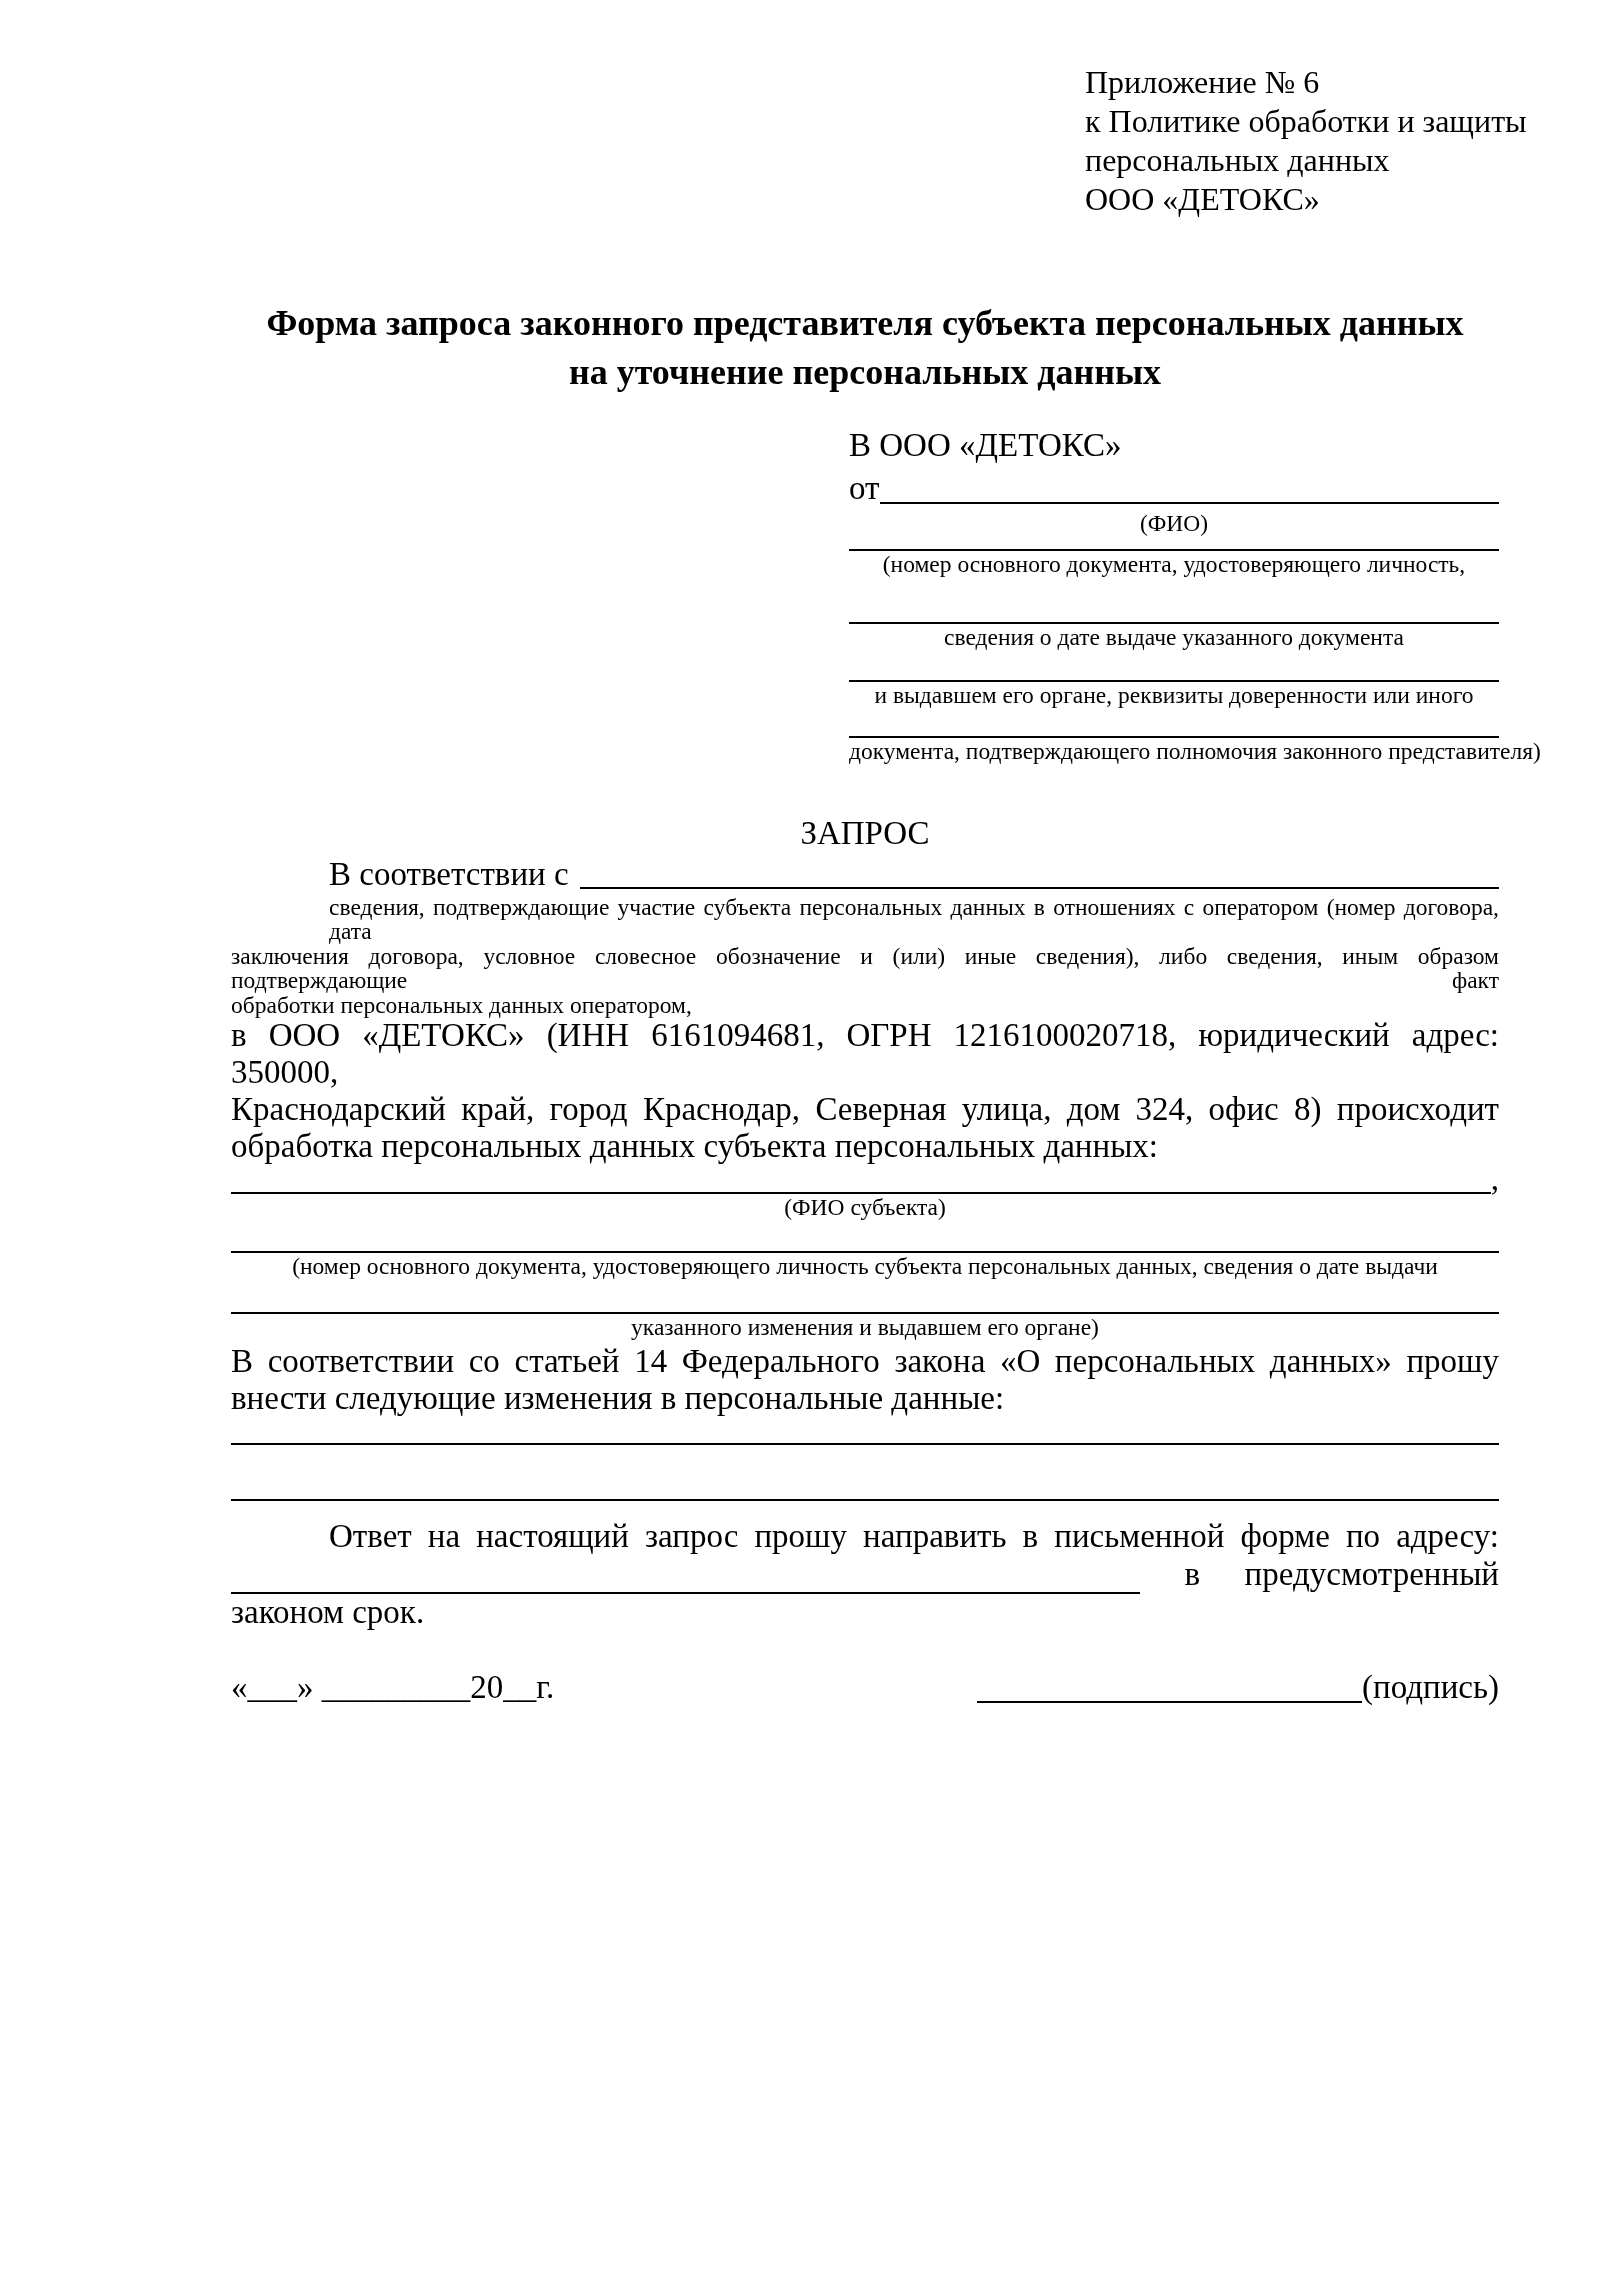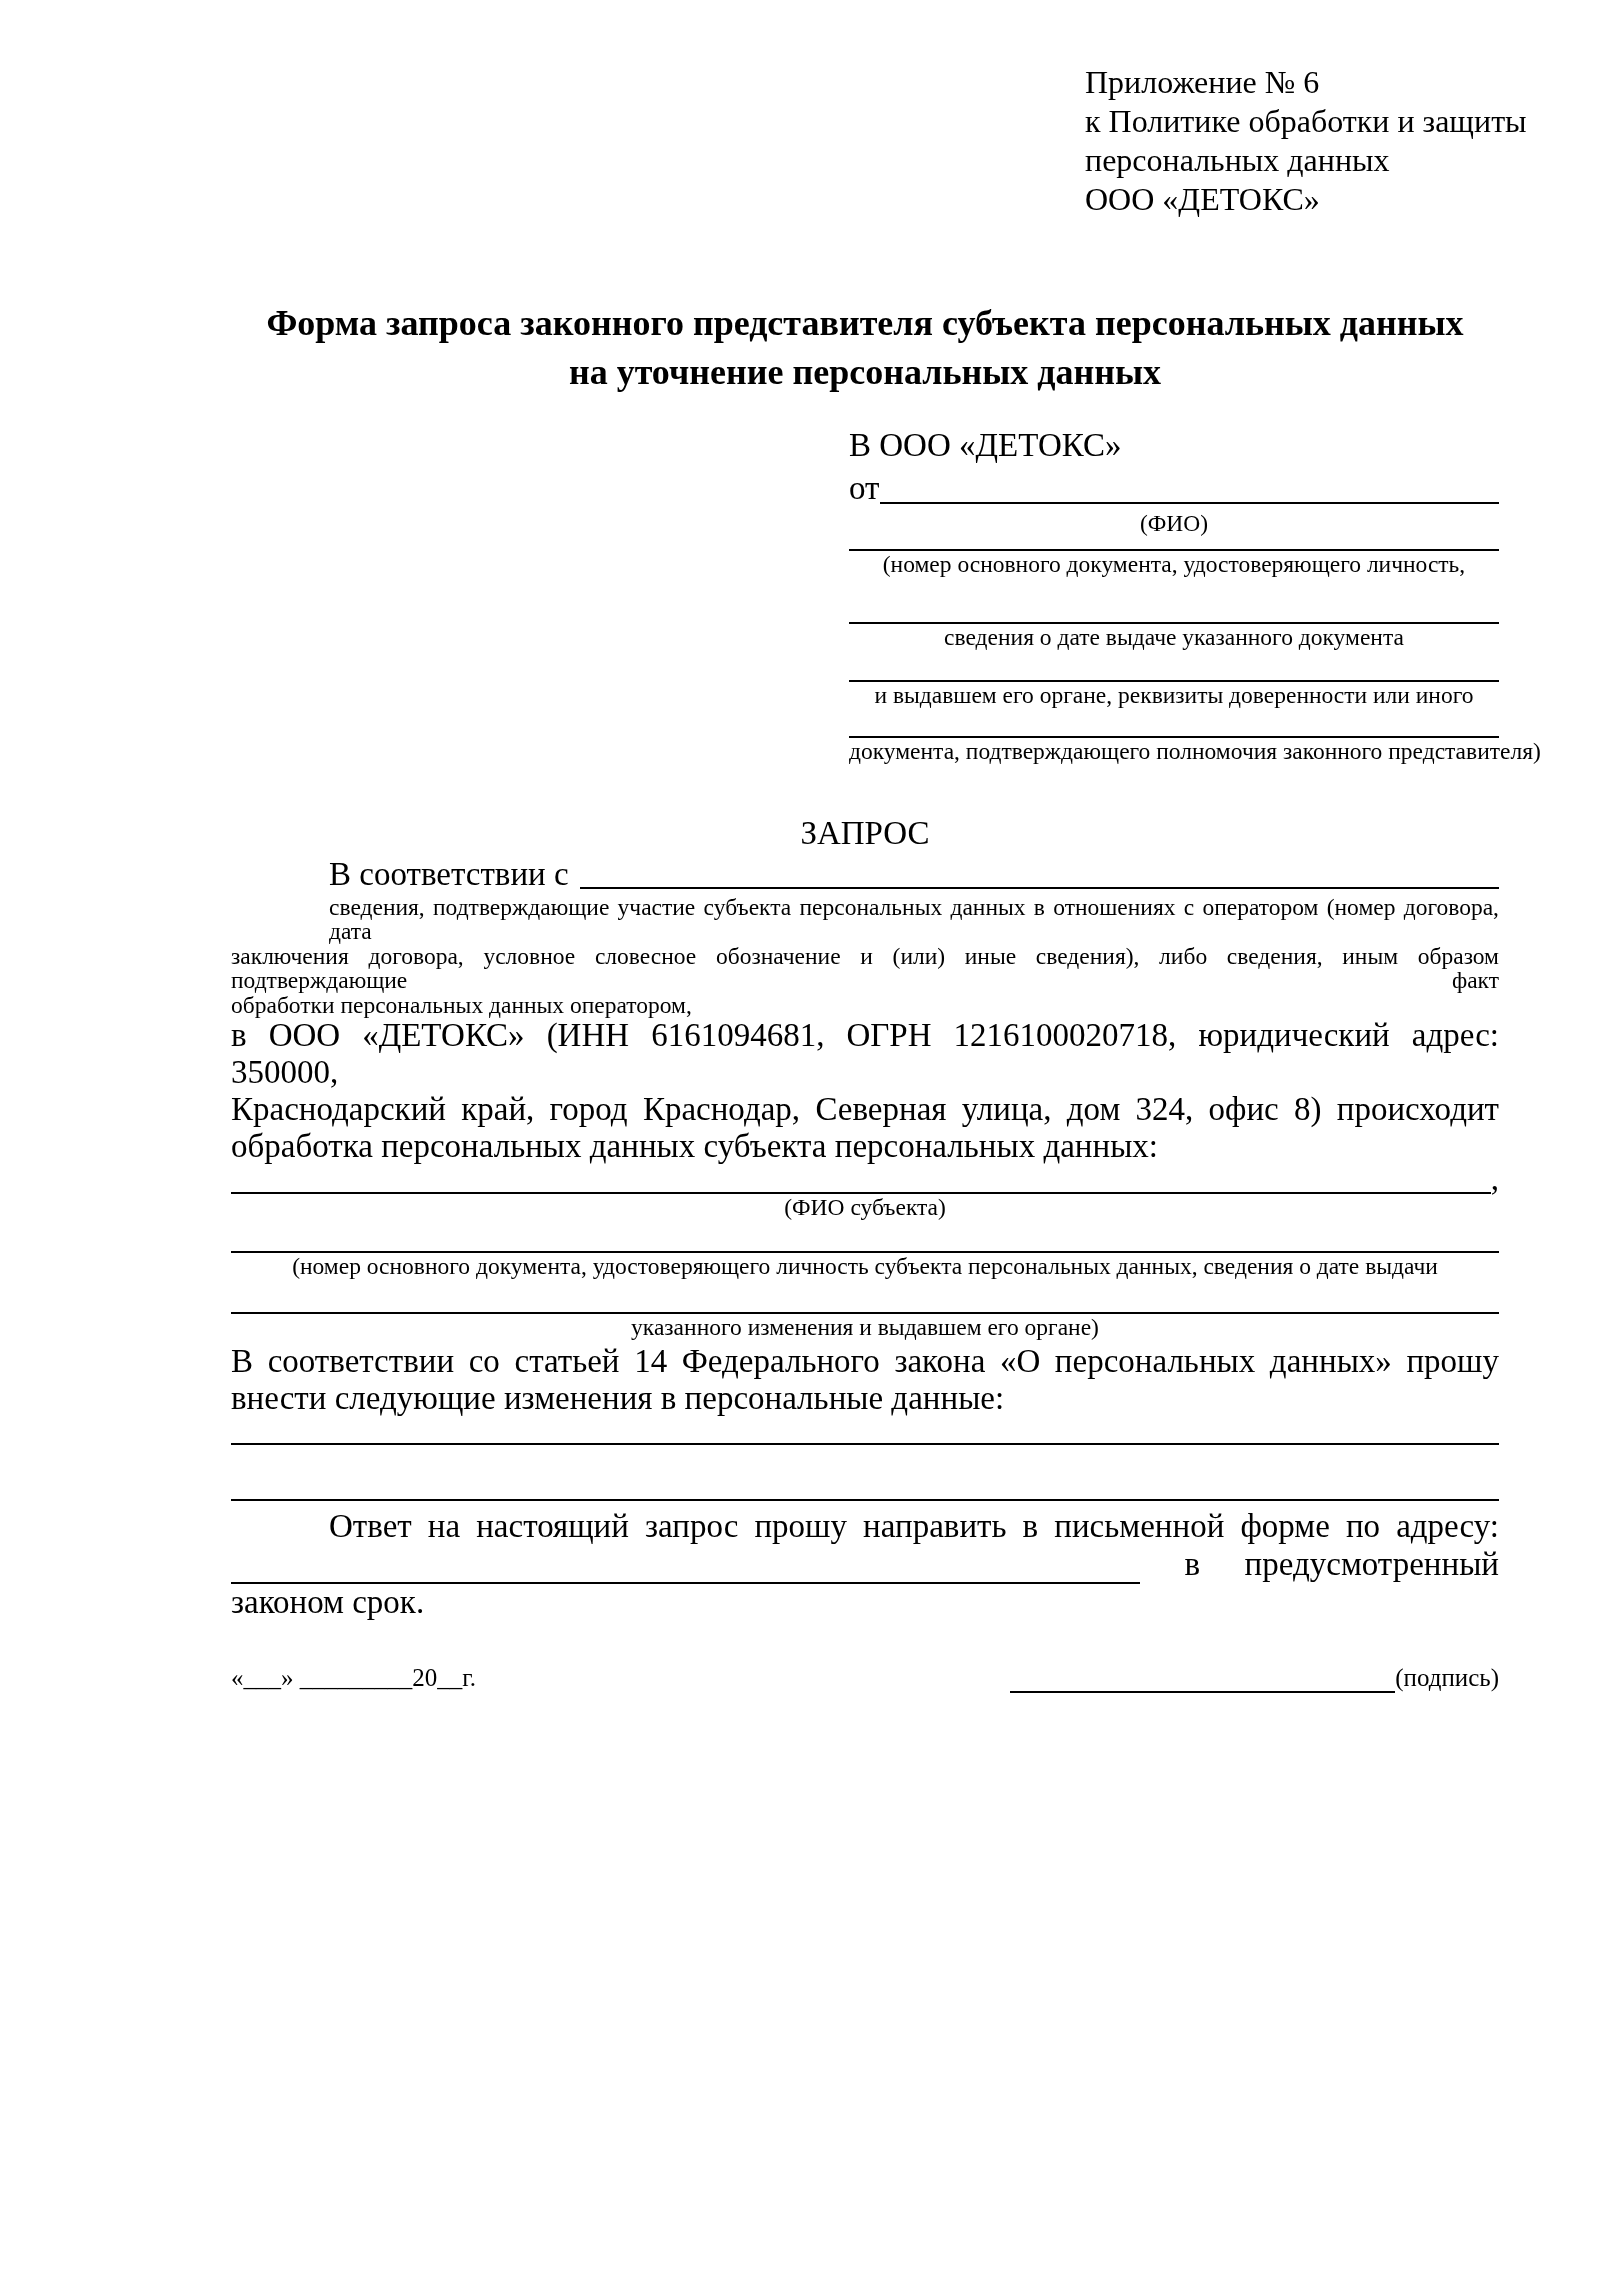--- a/index.html
+++ b/index.html
@@ -66,31 +66,31 @@
   .fio-row { display: flex; height: 29px; font-size: 33px; }
   .fio-row .fill { margin-bottom: 0; }
   .fio-row .comma { line-height: 29px; }
 
   .rule-e { margin-top: 29px; }
   .rule-f { margin-top: 32px; }
   .rule-g { margin-top: 25.5px; }
   .rule-h { margin-top: 54px; }
 
   .article { margin-top: 2px; }
-  .reply { margin-top: 7px; }
+  .reply { margin-top: 17px; }
   .reply .l1 { padding-left: 98px; }
   .addr-line-row { display: flex; justify-content: space-between; align-items: flex-end; height: 39px; font-size: 33px; }
   .addr-line-row .blank { width: 909px; border-bottom: 2.9px solid #000; height: 33px; }
   .addr-line-row .w { line-height: 39px; }
 
   .footer-row {
     display: flex;
     justify-content: space-between;
     margin-top: 37px;
-    font-size: 25px;
+    font-size: 33px;
     line-height: 39px;
   }
   .sig-group { display: flex; align-items: flex-start; }
   .sig-fill { display: inline-block; width: 385px; height: 33px; border-bottom: 2.9px solid #000; }
 </style>
 </head>
 <body>
 
 <div class="page">
   <div class="content">

